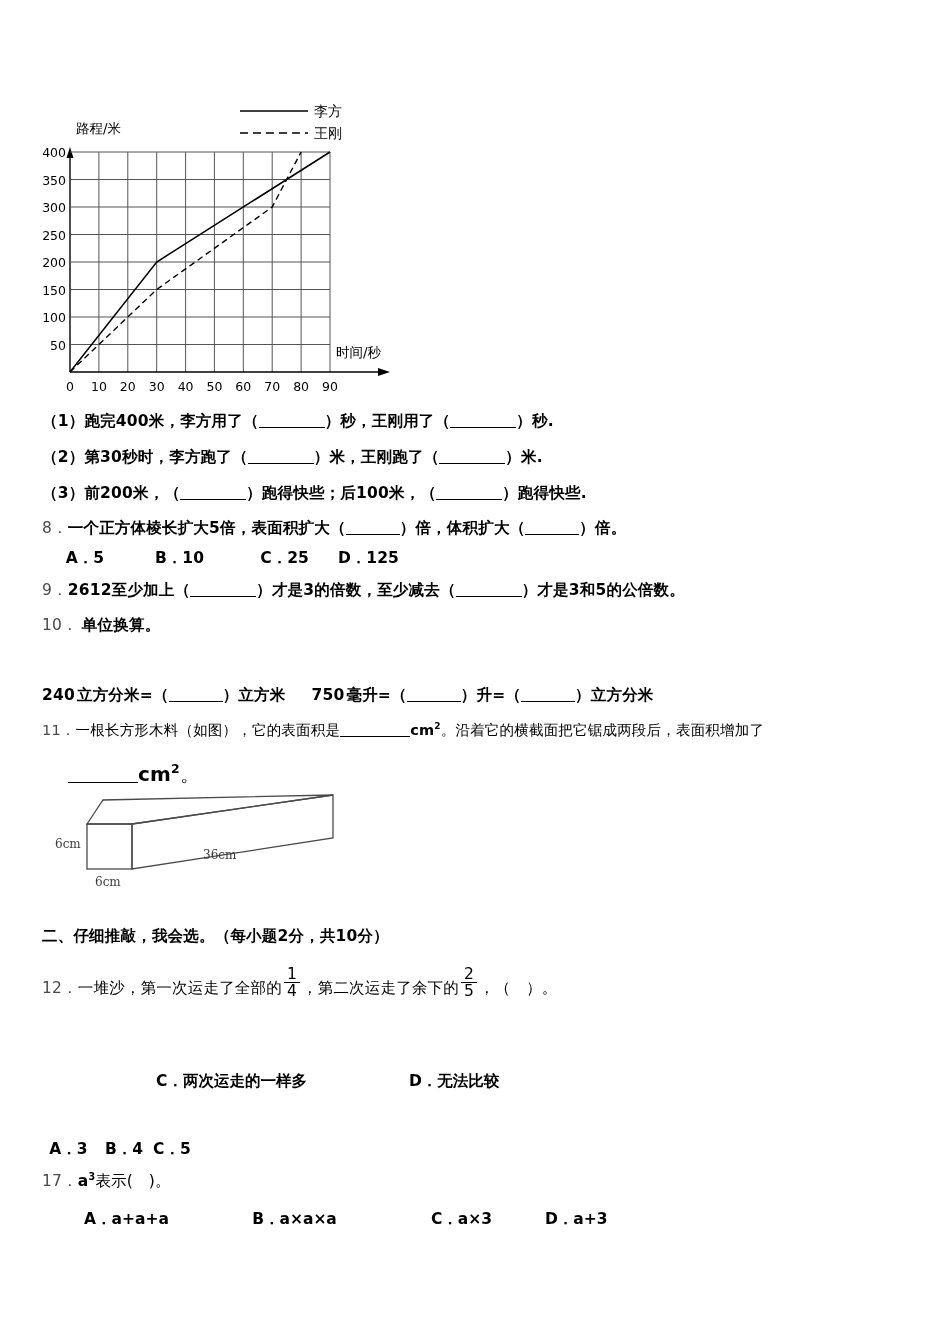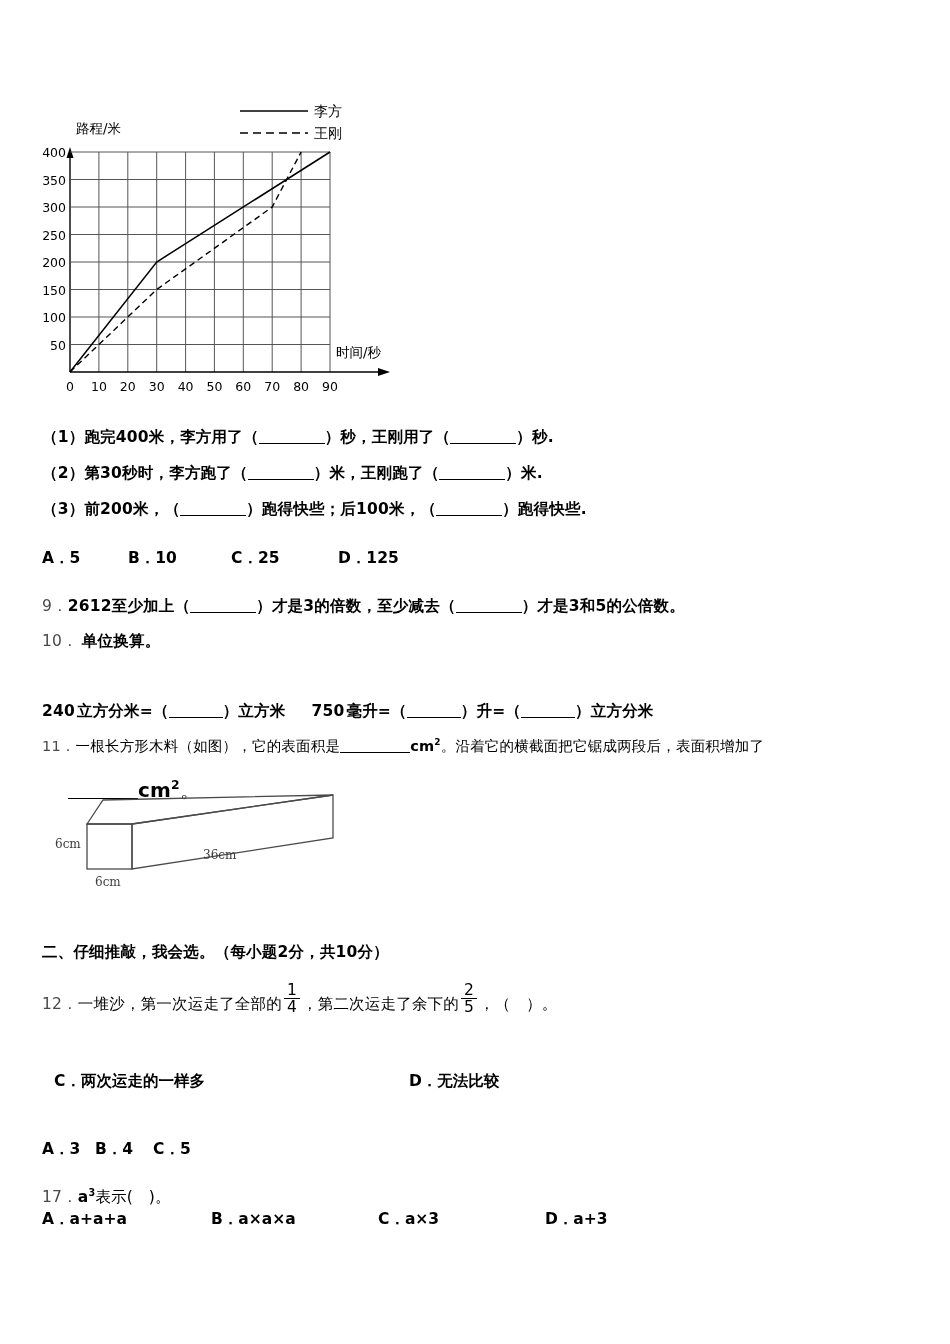--- a/index.html
+++ b/index.html
@@ -32,21 +32,20 @@
   }
   .chart-svg { display: block; }
 
   
   .qline {
     position: absolute;
     font-size: 15.5px;
     line-height: 1.1;
     white-space: nowrap;
     letter-spacing: 0.2px;
-    margin-top: 16px;
   }
   .bold { font-weight: bold; }
   .qnum {
     color: #4a4a4a;
     font-weight: normal;
   }
   .blank-paren {
     display: inline-block;
     border-bottom: 1.3px solid #000;
     height: 0.95em;
@@ -80,20 +79,21 @@
     padding: 0 3px 0px 3px;
   }
   .frac .den { display: block; padding: 0 3px; }
 
   
   .opt-row {
     position: absolute;
     font-size: 15.5px;
     font-weight: bold;
     white-space: nowrap;
+    text-align: center;
   }
   .opt { display: inline-block; }
 
   
   .box-wrap {
     position: absolute;
     left: 55px;
     top: 793px;
     width: 340px;
     height: 115px;
@@ -183,20 +183,23 @@
   </div>
 
   <div class="qline bold" style="left:42px; top:448px;">
     <span>（2）第</span><span>30</span><span>秒时，李方跑了（</span><span class="blank-paren bl-lg"></span><span>）米，王刚跑了（</span><span class="blank-paren bl-lg"></span><span>）米.</span>
   </div>
 
   <div class="qline bold" style="left:42px; top:484px;text-align:center;">
     <span>（3）前</span><span>200</span><span>米，（</span><span class="blank-paren bl-lg"></span><span>）跑得快些；后</span><span>100</span><span>米，（</span><span class="blank-paren bl-lg"></span><span>）跑得快些.</span>
   </div>
 
+  <div class="qline" style="left:42px; top:519px;">
+    <span class="qnum">8．</span><span class="bold">一个正方体棱长扩大</span><span class="bold">5</span><span class="bold">倍，表面积扩大（</span><span class="blank-paren bl-md"></span><span class="bold">）倍，体积扩大（</span><span class="blank-paren bl-md"></span><span class="bold">）倍。</span>
+  </div>
   <div class="opt-row" style="left:42px; top:548px;">
     <span class="opt" style="width:86px">A．5</span><span class="opt" style="width:103px">B．10</span><span class="opt" style="width:107px">C．25</span><span class="opt">D．125</span>
   </div>
 
   <div class="qline" style="left:42px; top:581px;">
     <span class="qnum">9．</span><span class="bold">2612</span><span class="bold">至少加上（</span><span class="blank-paren bl-lg"></span><span class="bold">）才是</span><span class="bold">3</span><span class="bold">的倍数，至少减去（</span><span class="blank-paren bl-lg"></span><span class="bold">）才是</span><span class="bold">3</span><span class="bold">和</span><span class="bold">5</span><span class="bold">的公倍数。</span>
   </div>
 
   <div class="qline" style="left:42px; top:617px;">
     <span class="qnum">10．</span><span class="bold" style="margin-left:4px">单位换算。</span>

